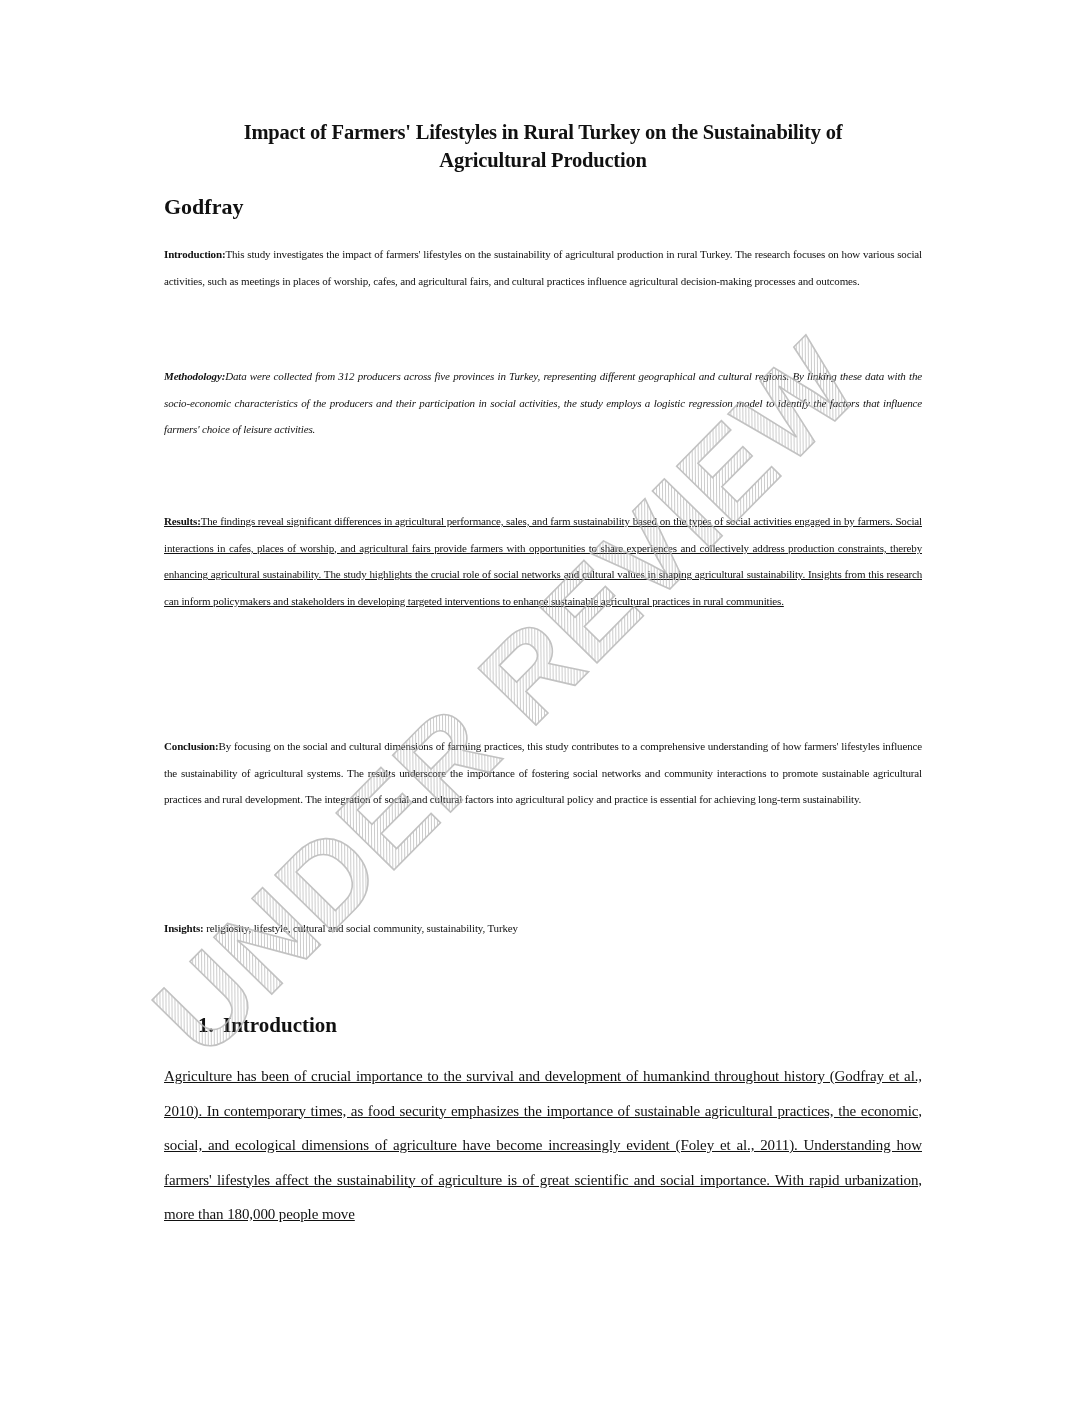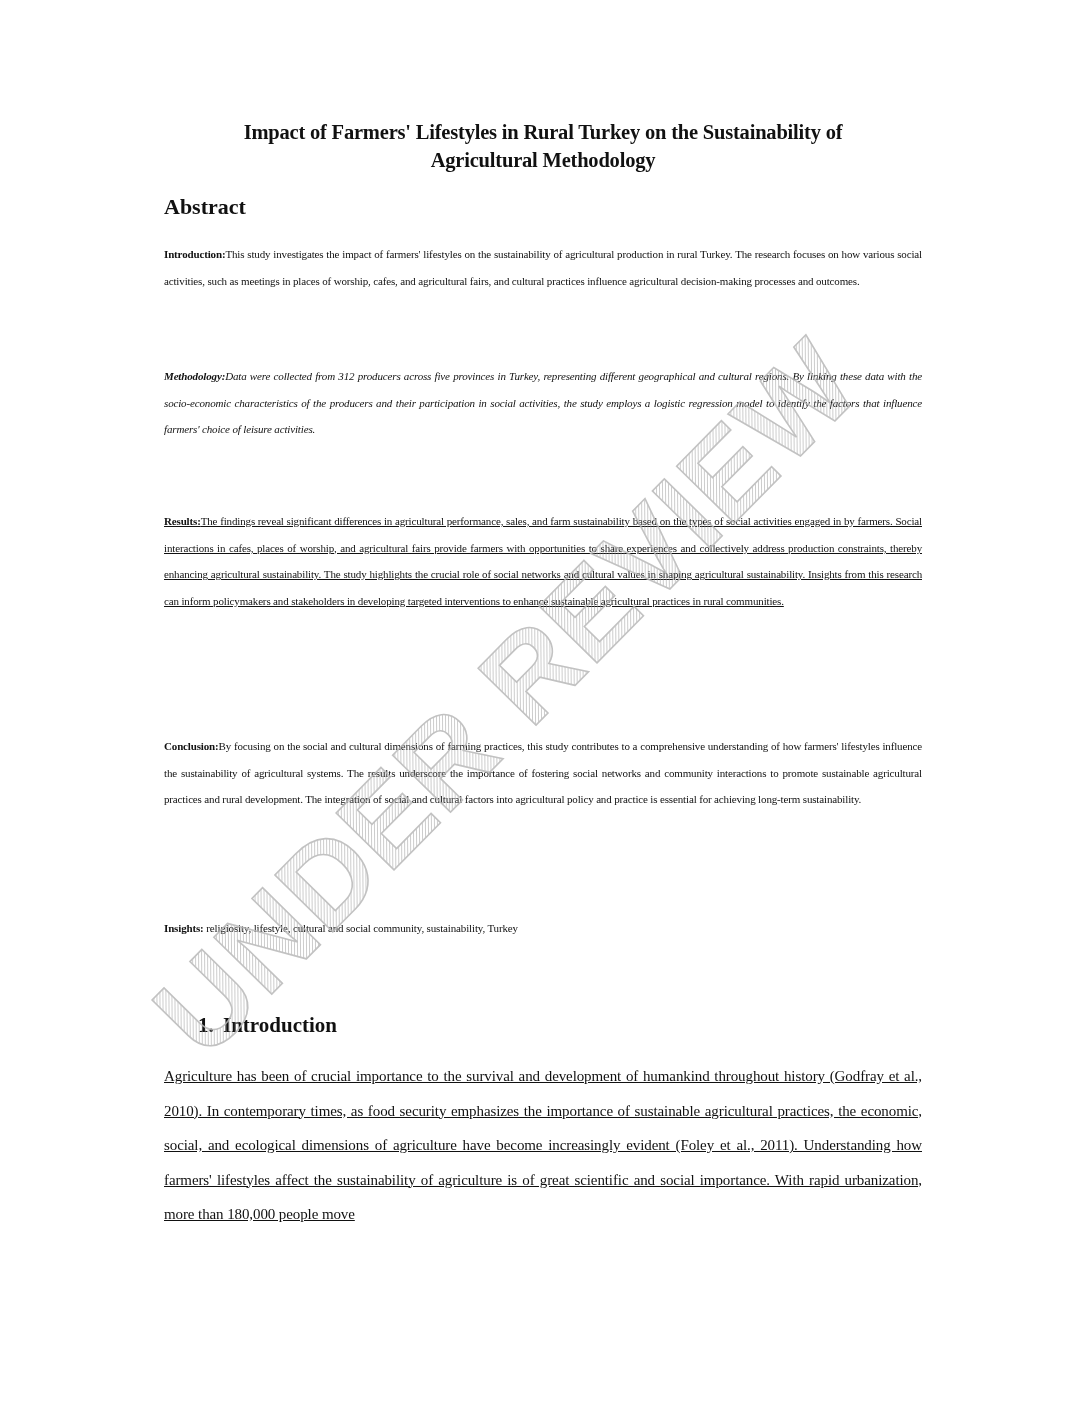--- a/index.html
+++ b/index.html
@@ -47,24 +47,24 @@
       pointer-events: none;
     }
   </style>
 </head>
 <body>
 
 <div class="page">
   <div class="content">
     <div class="title">
       <div>Impact of Farmers' Lifestyles in Rural Turkey on the Sustainability of</div>
-      <div>Agricultural Methodology</div>
+      <div>Agricultural Production</div>
     </div>
 
-    <div class="abstract-head">Abstract</div>
+    <div class="abstract-head">Godfray</div>
 
     <div class="para p-intro"><b>Introduction:</b><span>This study investigates the impact of farmers' lifestyles on the sustainability of agricultural production in rural Turkey. The research focuses on how various social activities, such as meetings in places of worship, cafes, and agricultural fairs, and cultural practices influence agricultural decision-making processes and outcomes.</span></div>
 
     <div class="para p-method"><b>Methodology:</b><span>Data were collected from 312 producers across five provinces in Turkey, representing different geographical and cultural regions. By linking these data with the socio-economic characteristics of the producers and their participation in social activities, the study employs a logistic regression model to identify the factors that influence farmers' choice of leisure activities.</span></div>
 
     <div class="para p-results"><b>Results:</b><span>The findings reveal significant differences in agricultural performance, sales, and farm sustainability based on the types of social activities engaged in by farmers. Social interactions in cafes, places of worship, and agricultural fairs provide farmers with opportunities to share experiences and collectively address production constraints, thereby enhancing agricultural sustainability. The study highlights the crucial role of social networks and cultural values in shaping agricultural sustainability. Insights from this research can inform policymakers and stakeholders in developing targeted interventions to enhance sustainable agricultural practices in rural communities.</span></div>
 
     <div class="para p-concl"><b>Conclusion:</b><span>By focusing on the social and cultural dimensions of farming practices, this study contributes to a comprehensive understanding of how farmers' lifestyles influence the sustainability of agricultural systems. The results underscore the importance of fostering social networks and community interactions to promote sustainable agricultural practices and rural development. The integration of social and cultural factors into agricultural policy and practice is essential for achieving long-term sustainability.</span></div>
 
     <div class="para p-keys"><b>Insights:</b><span> religiosity, lifestyle, cultural and social community, sustainability, Turkey</span></div>

